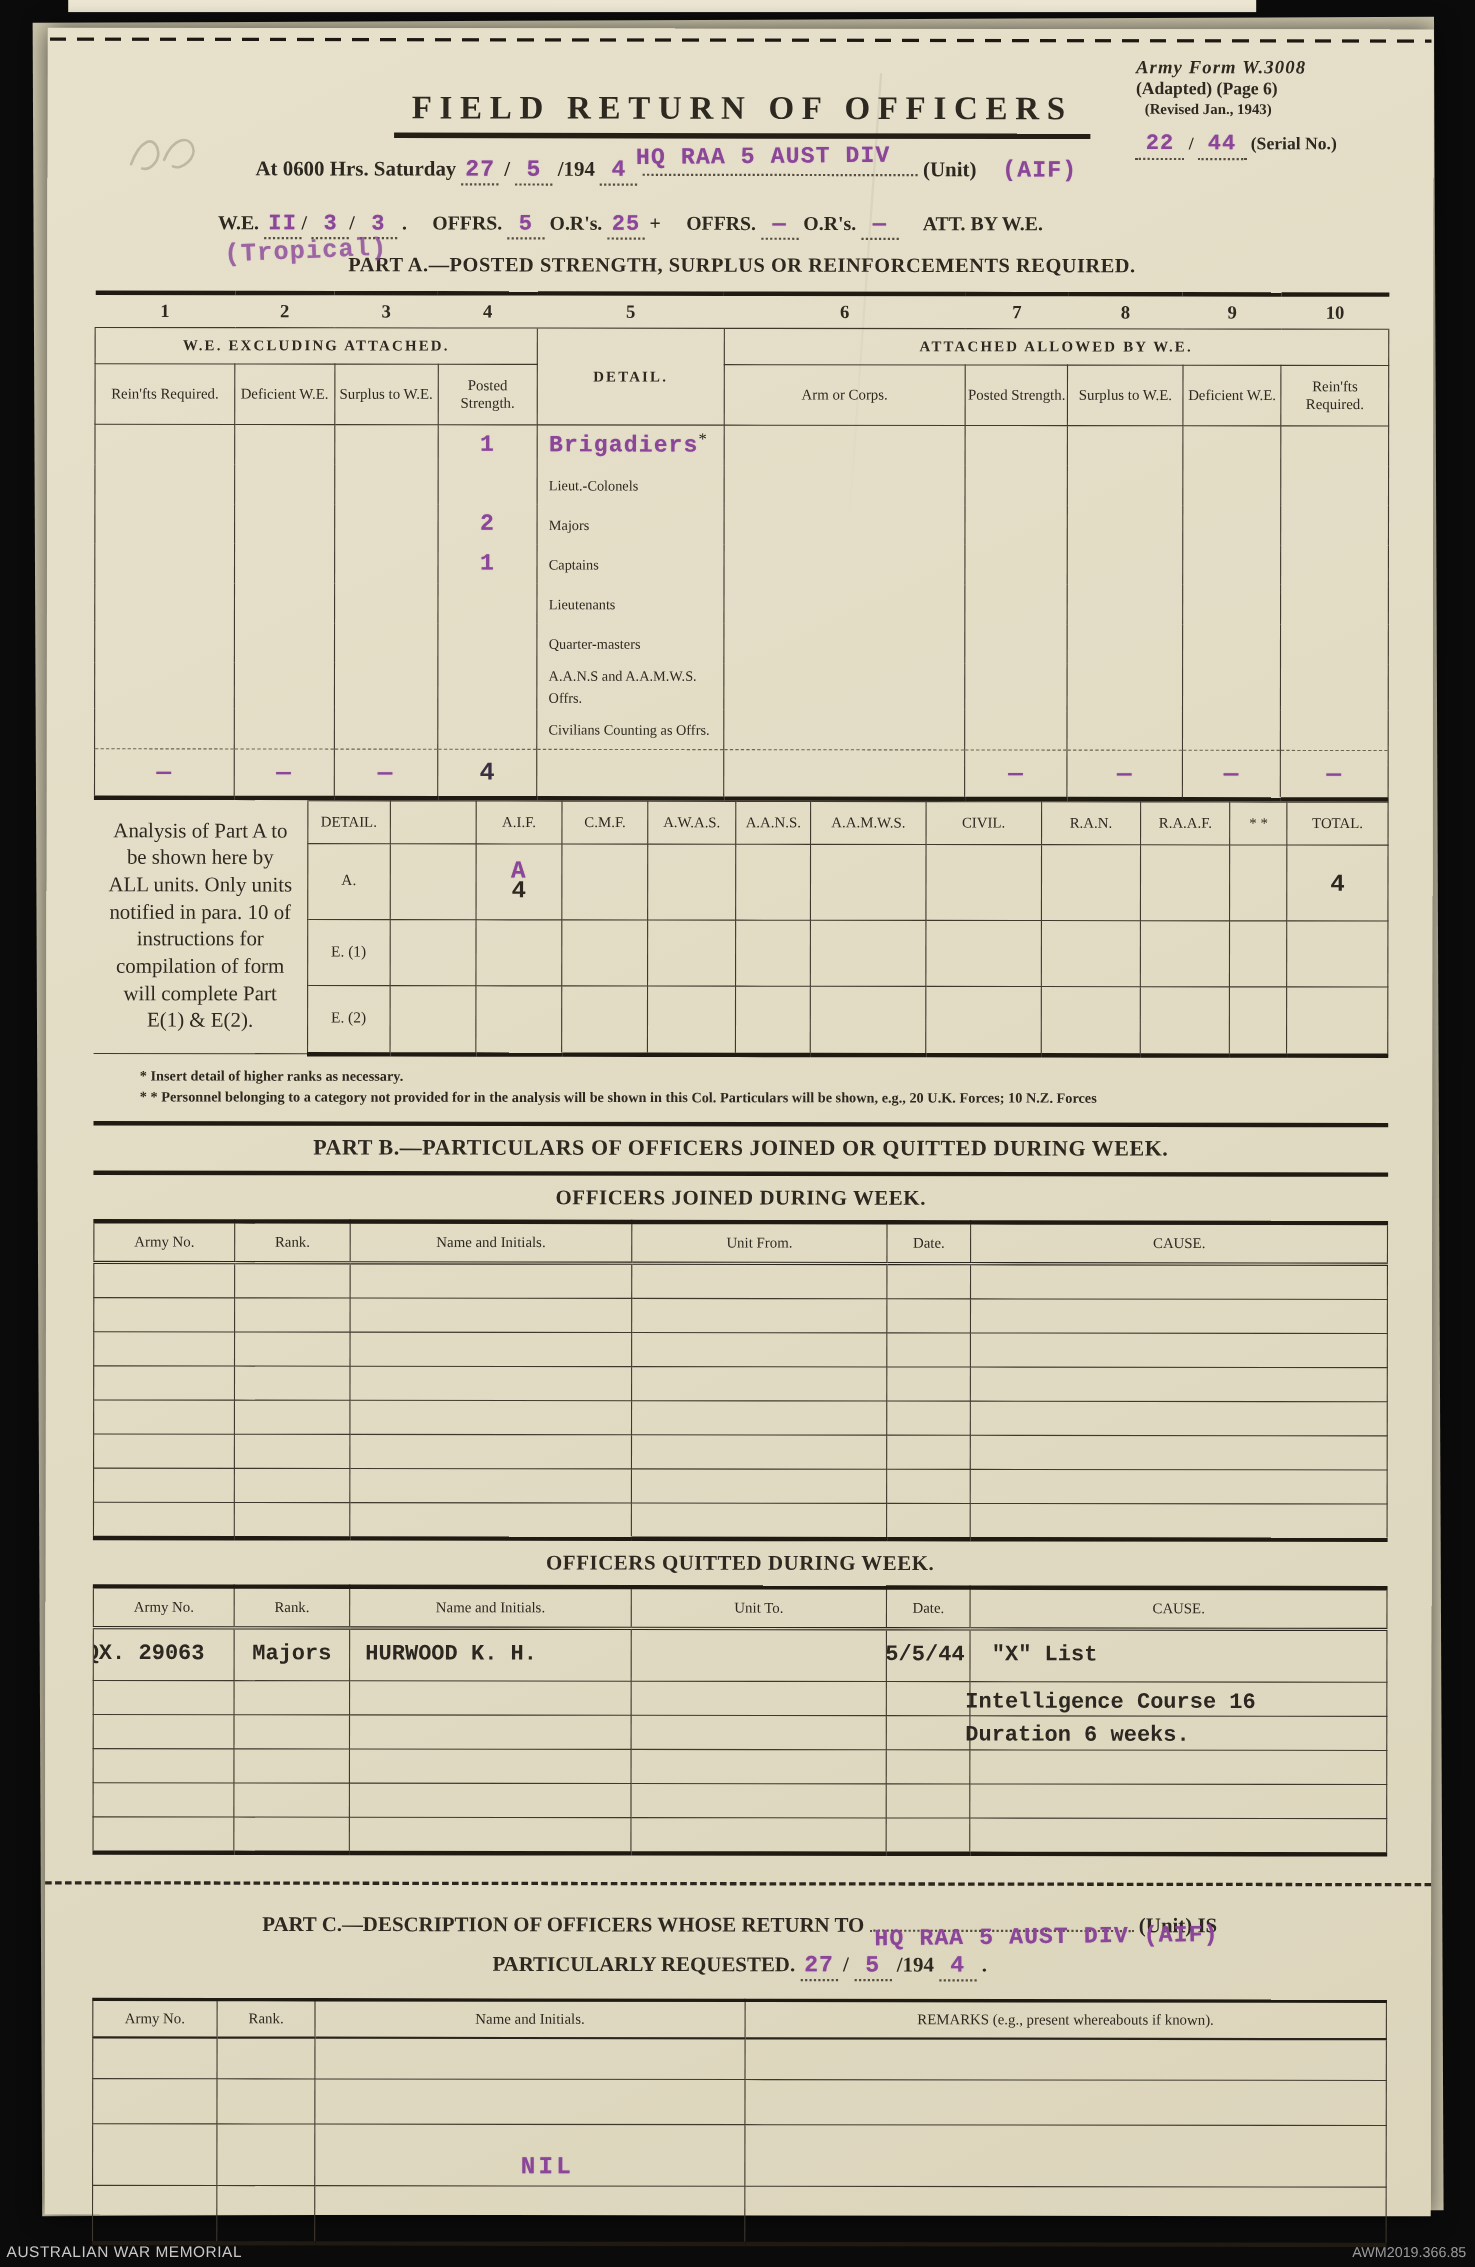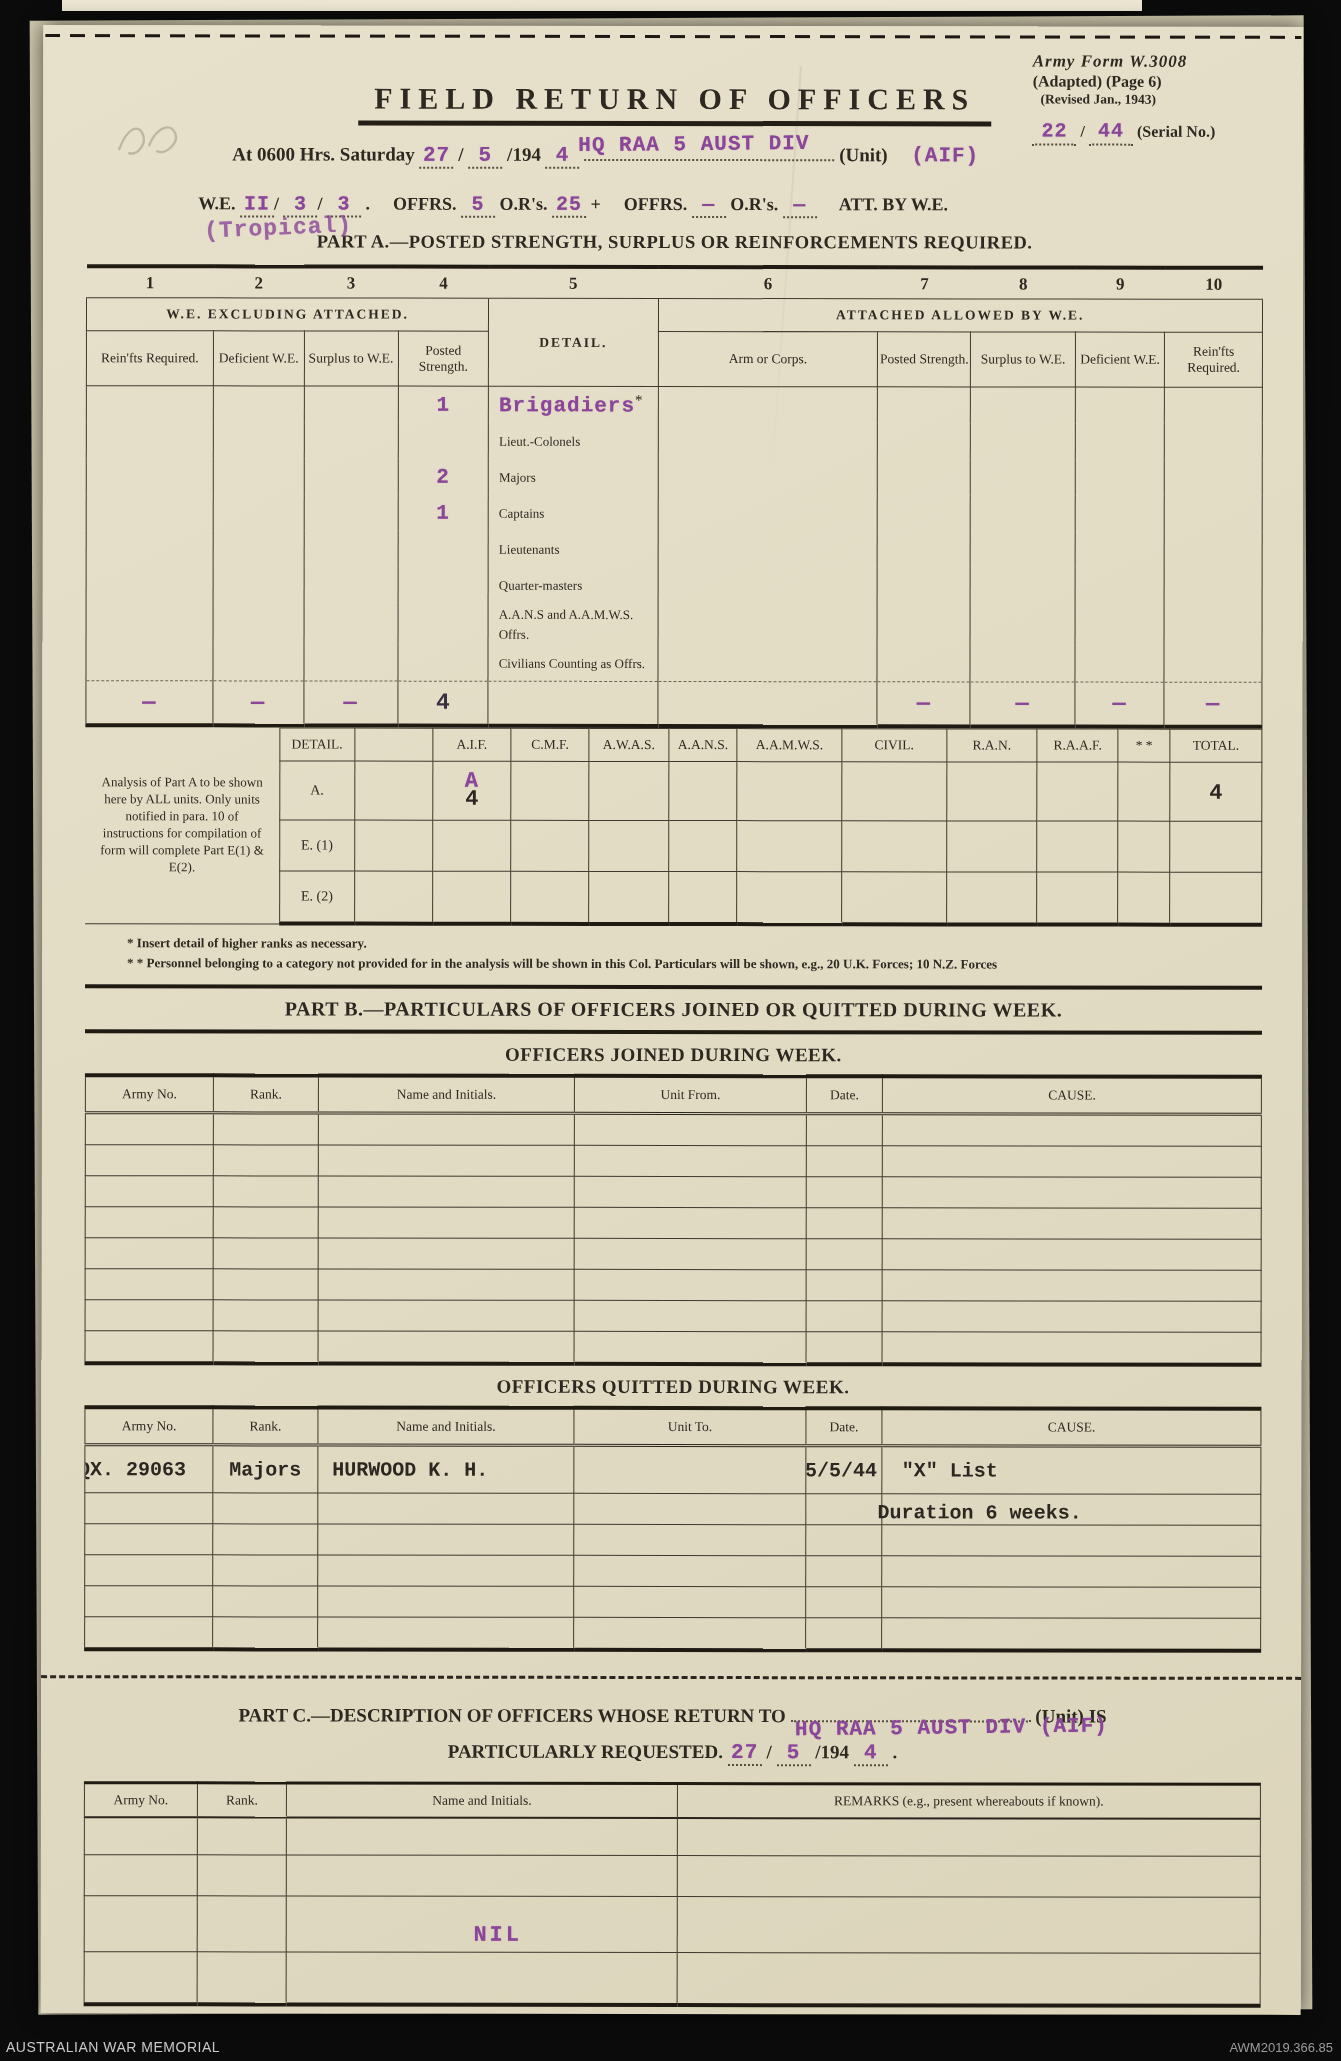--- a/index.html
+++ b/index.html
@@ -70,21 +70,21 @@
   .parta .cell-stamp{font-size:21px;}
   .parta .tot td{height:40px;border-top:1px dashed #6d6452;border-bottom:4px solid #1f1a12;}
   .parta .tot .dash{font-size:22px;}
   .parta .tot .typed{font-size:23px;color:#3a3044;}
   .ast{font-size:15px;vertical-align:super;color:#2c2720;font-family:"Liberation Serif",serif;}
 
   
   .analysis{font-size:13.5px;}
   .analysis td{border:1.5px solid #3f382c;text-align:center;vertical-align:middle;}
   .analysis .note-cell{border:none;border-right:1.5px solid #3f382c;text-align:center;
-        font-size:13px;line-height:1.3;padding:16px 10px;vertical-align:middle;}
+        font-size:19px;line-height:1.3;padding:16px 10px;vertical-align:middle;}
   .analysis .hdr td{height:30px;border-bottom:1px solid #3f382c;}
   .analysis .r td{border-top:1px dotted #6d6452;}
   .analysis .ra td{height:56px;}
   .analysis .re td{height:48px;font-family:Liberation Serif, serif;}
   .analysis .bottom td{border-bottom:4px solid #1f1a12;}
   .analysis .det{font-size:14px;}
   .analysis .aif-a{line-height:.9;}
   .analysis .aif-a .stamp{display:block;font-size:22px;}
   .analysis .aif-a .typed{display:block;font-size:22px;margin-top:-2px;}
   .analysis .total-4{font-size:22px;}
@@ -599,20 +599,21 @@
                 <td></td>
                 <td></td>
                 <td></td>
                 <td></td>
                 <td></td>
                 <td></td>
               </tr>
         </tbody>
           </table>
         <div class="cause-note typed">
+          <div>Intelligence Course 16</div>
           <div>Duration 6 weeks.</div>
         </div>
       </div>
 
       <div class="perf"></div>
 
       <div class="partc-h1">
         <span class="printed">PART C.—DESCRIPTION OF OFFICERS WHOSE RETURN TO</span>
         <span class="fill">
           <span class="partc-stamp stamp">HQ RAA 5 AUST DIV (AIF)</span>

